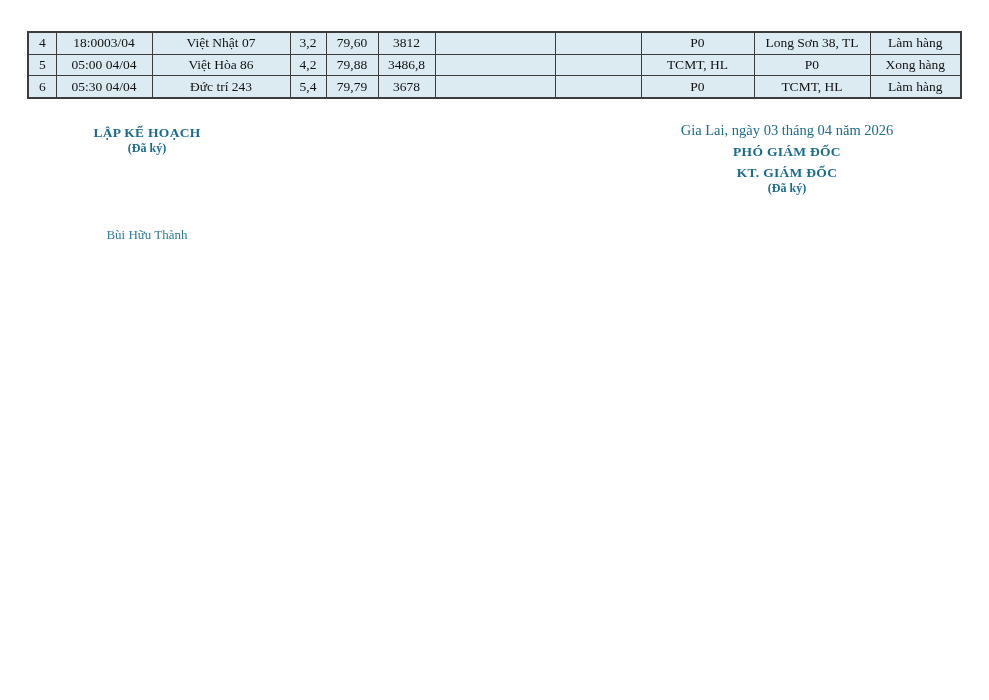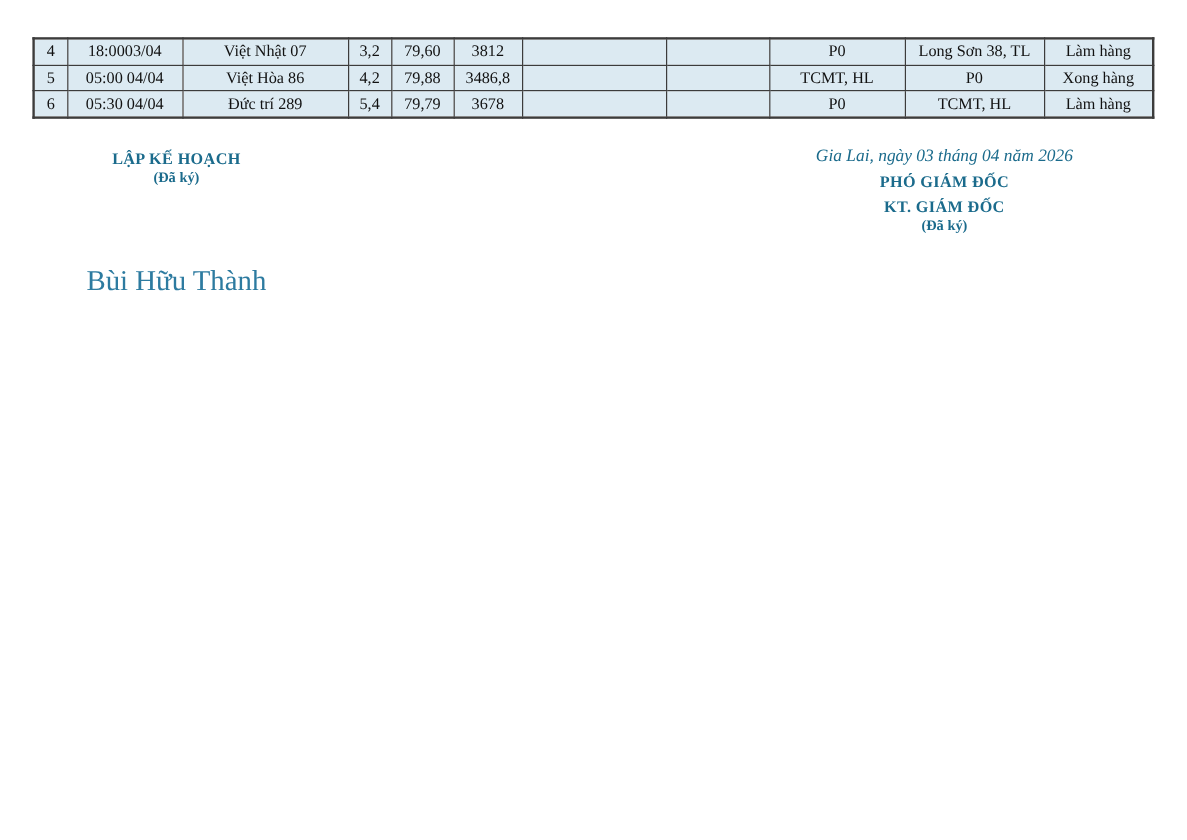--- a/index.html
+++ b/index.html
@@ -54,27 +54,26 @@
     line-height: 17px;
     letter-spacing: 0.3px;
   }
   .sig-signed {
     font-weight: bold;
     font-size: 12px;
     color: var(--teal-dark, #1b6b8c);
     line-height: 15px;
   }
   .sig-date {
-    font-style: italic;
     font-size: 14.5px;
     color: var(--teal-dark, #1b6b8c);
     line-height: 18px;
   }
   .sig-name {
-    font-size: 24px;
+    font-size: 13px;
     color: var(--teal-name, #2d7ba0);
     line-height: 22px;
   }
   .sig-left .sig-name  { margin-top: 68px; }
   .sig-right .sig-name { margin-top: 49px; }
   .sig-right .sig-title { margin-top: 4px; }
 </style>
 </head>
 <body>
 
@@ -117,21 +116,21 @@
           <td>3486,8</td>
           <td></td>
           <td></td>
           <td>TCMT, HL</td>
           <td>P0</td>
           <td>Xong hàng</td>
         </tr>
         <tr>
           <td>6</td>
           <td>05:30 04/04</td>
-          <td>Đức trí 289</td>
+          <td>Đức trí 243</td>
           <td>5,4</td>
           <td>79,79</td>
           <td>3678</td>
           <td></td>
           <td></td>
           <td>P0</td>
           <td>TCMT, HL</td>
           <td>Làm hàng</td>
         </tr>
       </tbody>

